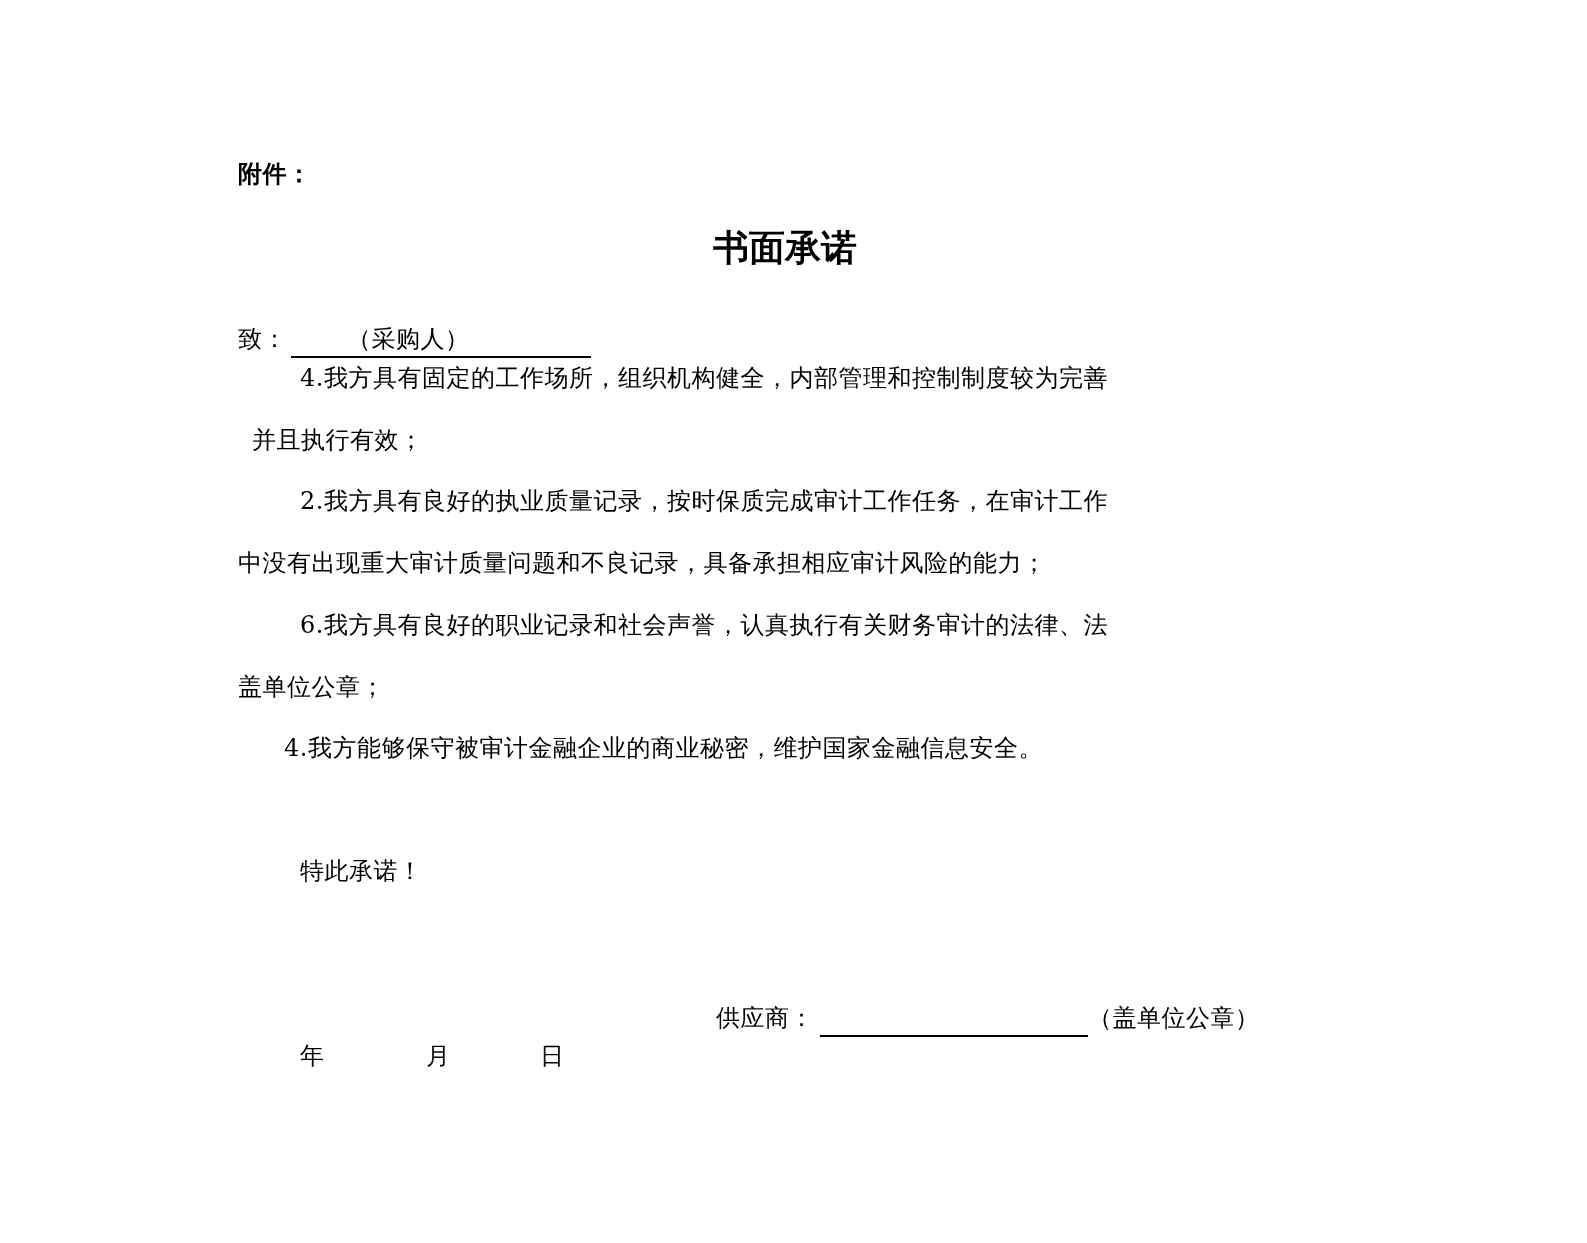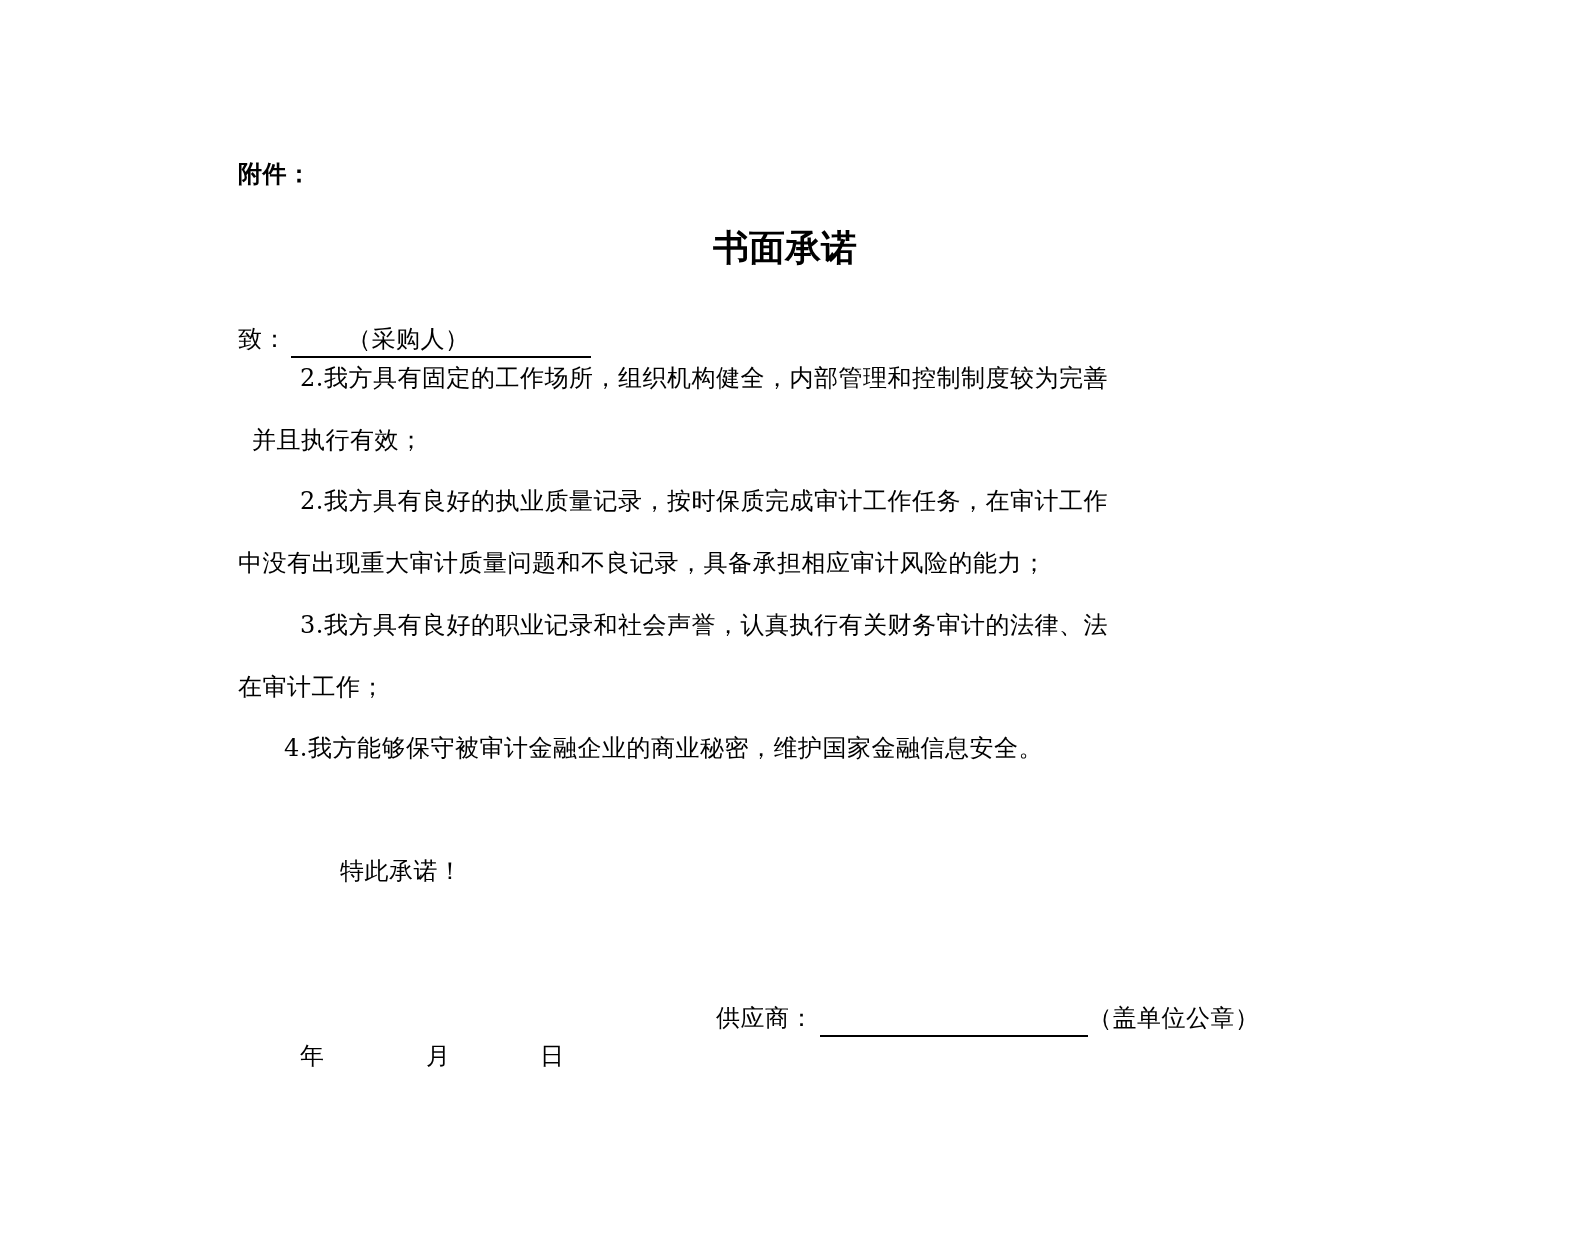--- a/index.html
+++ b/index.html
@@ -15,32 +15,32 @@
 
 <div>
   <div class="line bold" style="left:238px; top:156px;">附件：</div>
 
   <div class="title">书面承诺</div>
 
   <div class="line" style="left:238px; top:298px;">
     <span>致：</span><span class="uline" style="width:300px; margin-left:4px; position:relative;"><span style="position:absolute; left:56px; top:0;">（采购人）</span>&nbsp;</span>
   </div>
 
-  <div class="line" style="left:300px; top:360px;">2.我方具有固定的工作场所，组织机构健全，内部管理和控制制度较为完善</div>
+  <div class="line" style="left:300px; top:360px;">4.我方具有固定的工作场所，组织机构健全，内部管理和控制制度较为完善</div>
   <div class="line" style="left:252px; top:422px;">并且执行有效；</div>
 
   <div class="line" style="left:300px; top:483px;text-align:center;">2.我方具有良好的执业质量记录，按时保质完成审计工作任务，在审计工作</div>
   <div class="line" style="left:238px; top:545px;">中没有出现重大审计质量问题和不良记录，具备承担相应审计风险的能力；</div>
 
-  <div class="line" style="left:300px; top:607px;">3.我方具有良好的职业记录和社会声誉，认真执行有关财务审计的法律、法</div>
-  <div class="line" style="left:238px; top:669px;">在审计工作；</div>
+  <div class="line" style="left:300px; top:607px;">6.我方具有良好的职业记录和社会声誉，认真执行有关财务审计的法律、法</div>
+  <div class="line" style="left:238px; top:669px;">盖单位公章；</div>
 
   <div class="line" style="left:284px; top:730px;">4.我方能够保守被审计金融企业的商业秘密，维护国家金融信息安全。</div>
 
-  <div class="line" style="left:300px; top:853px;margin-left:40px;">特此承诺！</div>
+  <div class="line" style="left:300px; top:853px;">特此承诺！</div>
 
   <div class="line" style="left:716px; top:977px;">
     <span>供应商：</span><span class="uline" style="width:268px; margin-left:6px;">&nbsp;</span><span>（盖单位公章）</span>
   </div>
 
   <div class="line" style="left:300px; top:1038px;">年</div>
   <div class="line" style="left:426px; top:1038px;">月</div>
   <div class="line" style="left:540px; top:1038px;">日</div>
 </div>
 

